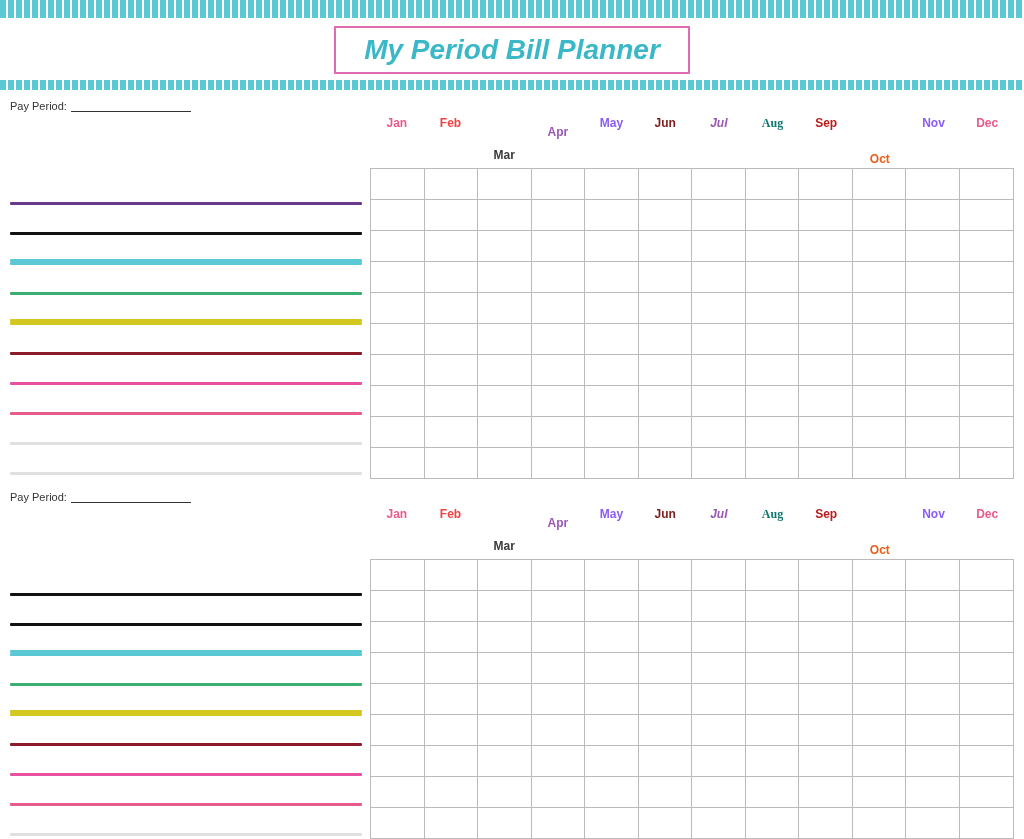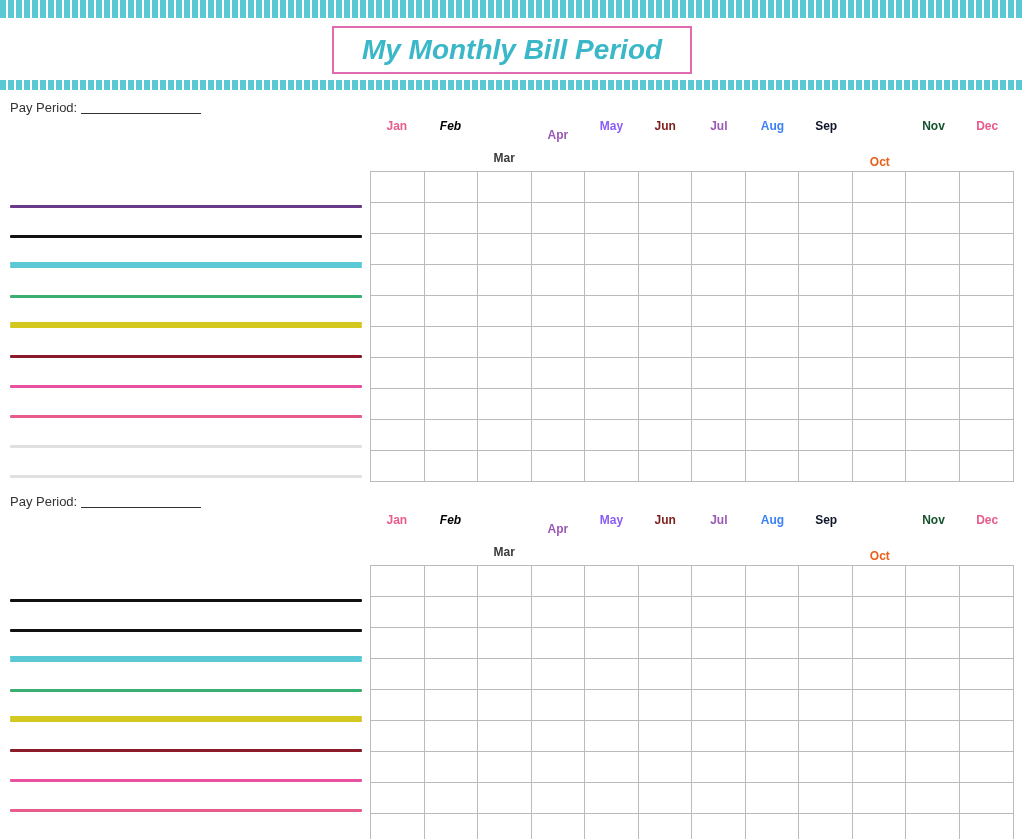--- a/index.html
+++ b/index.html
@@ -54,23 +54,23 @@
     }
 
     
     .content {
       padding: 4px 10px 4px 10px;
     }
 
     
     .pay-period-row {
       display: flex;
-      align-items: center;
+      align-items: flex-start;
       margin-bottom: 4px;
-      font-size: 13px;
+      font-size: 11px;
       color: #333;
     }
     .pay-period-line {
       display: inline-block;
       width: 120px;
       border-bottom: 1px solid #333;
       margin-left: 4px;
       height: 12px;
     }
 
@@ -139,40 +139,40 @@
       height: 30px;
       border-right: 1px solid #bbb;
       background: #fff;
     }
     .grid-cell:last-child {
       border-right: none;
     }
 
     
     .m-jan  { color: #e85c8a; }
-    .m-feb  { color: #000000; font-style: italic; }
+    .m-feb  { color: #ef4444; }
     .m-mar  { color: #3a3a3a; font-weight: 900; margin-top: 32px; }
     .m-apr  { color: #9b59b6; margin-top: 9px; }
     .m-may  { color: #8b5cf6; }
     .m-jun  { color: #7f1d1d; }
-    .m-jul  { color: #9b59b6; }
-    .m-aug  { color: #3b82f6; }
-    .m-sep  { color: #0f172a; }
+    .m-jul  { color: #9b59b6; font-style: italic; }
+    .m-aug  { color: #0f766e; font-family: Liberation Serif, serif; }
+    .m-sep  { color: #b91c1c; }
     .m-oct  { color: #e8601c; margin-top: 36px; }
-    .m-nov  { color: #14532d; }
+    .m-nov  { color: #8b5cf6; }
     .m-dec  { color: #e85c8a; }
   </style>
 </head>
 <body>
 
 <div class="top-bar"></div>
 
 <div class="title-wrapper">
   <div class="title-box">
-    <span class="title-text">My Monthly Bill Period</span>
+    <span class="title-text">My Period Bill Planner</span>
   </div>
 </div>
 
 <div class="bottom-bar"></div>
 
 <div class="content">
 
   <div class="section">
     <div class="pay-period-row">
       <span>Pay Period:</span>

